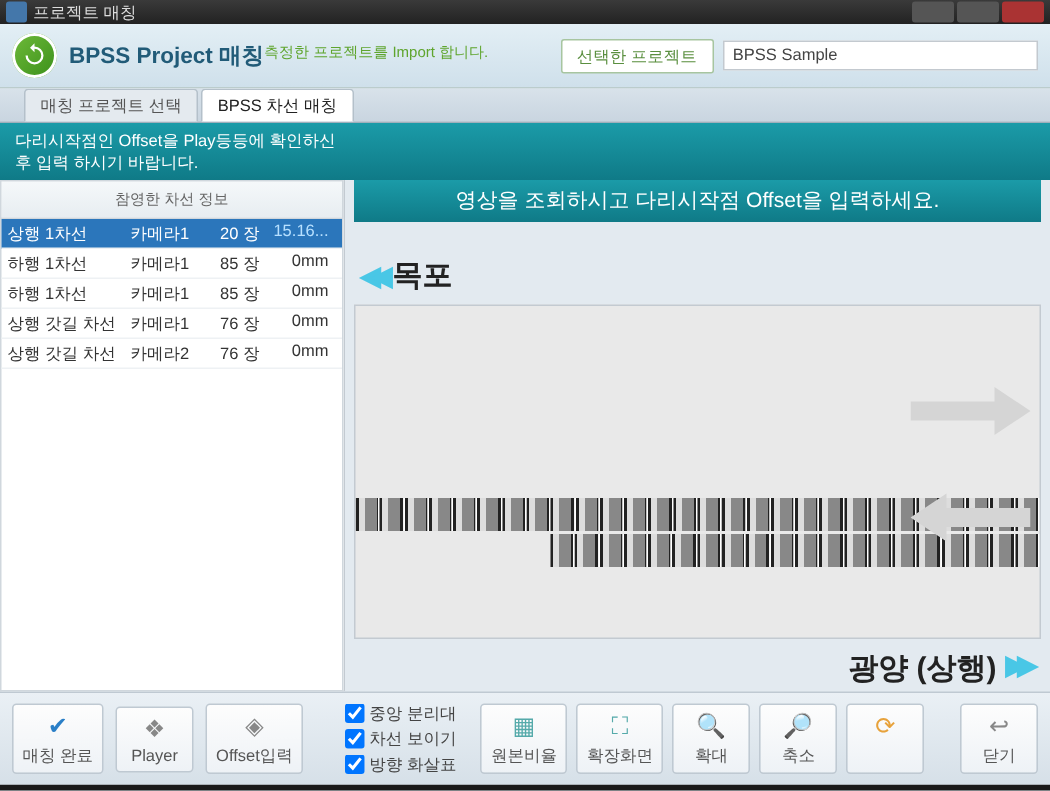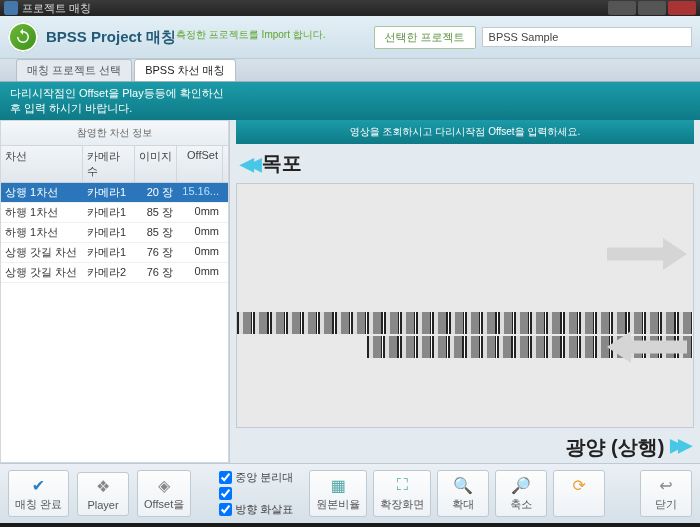--- a/index.html
+++ b/index.html
@@ -29,21 +29,21 @@
 .panel-title{background:linear-gradient(#f5f8fa,#e7edf1);text-align:center;padding:5px;color:#666;border:1px solid #d0d7dd;font-size:10px}
 .grid{border:1px solid #d0d7dd;border-top:none;font-size:10px;flex:1;background:#fff}
 .grid-head{display:flex;background:linear-gradient(#f2f5f8,#e1e7ec);border-bottom:1px solid #c8d0d7}
 .grid-head div{padding:3px 4px;border-right:1px solid #d0d7dd;color:#444}
 .col1{width:82px}.col2{width:52px}.col3{width:42px;text-align:right}.col4{width:46px;text-align:right}
 .grid-row{display:flex;border-bottom:1px solid #eef1f4;color:#333}
 .grid-row div{padding:2px 4px}
 .grid-row.sel{background:#2b76bb;color:#fff}
 .grid-row.sel .col4{color:#b7e0ff}
 .right-panel{flex:1;display:flex;flex-direction:column;padding:0 6px}
-.teal-head2{background:linear-gradient(#1b9ba8,#0f7a87);color:#fff;text-align:center;padding:5px;font-size:10px;margin-bottom:4px}
+.teal-head2{background:linear-gradient(#1b9ba8,#0f7a87);color:#fff;text-align:center;padding:5px;font-size:14px;margin-bottom:20px}
 .dir-bar{display:flex;align-items:center;gap:6px;padding:2px 4px}
 .chev{font-size:18px;color:#49c7e6;font-weight:bold;letter-spacing:-6px}
 .dir-label{font-size:20px;font-weight:600;color:#222}
 .viewport{flex:1;border:1px solid #c3cad1;background:#e9e9e9;position:relative;overflow:hidden;margin:4px 0}
 .arrow-right{position:absolute;right:6px;top:50px;width:80px;height:40px}
 .arrow-right svg{width:100%;height:100%;fill:#d5d5d5}
 .arrow-left{position:absolute;right:6px;bottom:60px;width:80px;height:40px}
 .arrow-left svg{width:100%;height:100%;fill:#d5d5d5}
 .strip{position:absolute;left:0;right:0;height:22px;display:flex}
 .strip .fr{flex:1;background:repeating-linear-gradient(90deg,#222 0 2px,#ddd 2px 6px,#888 6px 14px);border-right:1px solid #fff}
@@ -92,26 +92,20 @@
   </div>
 
   <div class="teal-bar">
     <div class="left">다리시작점인 Offset을 Play등등에 확인하신후 입력 하시기 바랍니다.</div>
   </div>
 
   <div class="content">
     <div class="left-panel">
       <div class="panel-title">참영한 차선 정보</div>
       <div class="grid">
-        <div class="grid-head">
-          <div class="col1">차선</div>
-          <div class="col2">카메라수</div>
-          <div class="col3">이미지</div>
-          <div class="col4">OffSet</div>
-        </div>
         <div class="grid-row sel">
           <div class="col1">상행 1차선</div>
           <div class="col2">카메라1</div>
           <div class="col3">20 장</div>
           <div class="col4">15.16...</div>
         </div>
         <div class="grid-row">
           <div class="col1">하행 1차선</div>
           <div class="col2">카메라1</div>
           <div class="col3">85 장</div>
@@ -220,30 +214,31 @@
     <button class="fbtn">
       <span class="ic" style="color:#2a7fc7">✔</span>
       <span>매칭 완료</span>
     </button>
     <button class="fbtn">
       <span class="ic" style="color:#888">❖</span>
       <span>Player</span>
     </button>
     <button class="fbtn">
       <span class="ic" style="color:#888">◈</span>
-      <span>Offset을</span>
+      <span>Offset입력</span>
     </button>
 
     <div class="checks">
       <label>
           <input type="checkbox" checked="" style="">
           <span>중앙 분리대</span>
         </label>
       <label>
           <input type="checkbox" checked="" style="">
+          <span>차선 보이기</span>
         </label>
       <label>
           <input type="checkbox" checked="" style="">
           <span>방향 화살표</span>
         </label>
     </div>
 
     <div class="tool-row">
       <button class="fbtn">
           <span class="ic" style="color:#5aa">▦</span>

